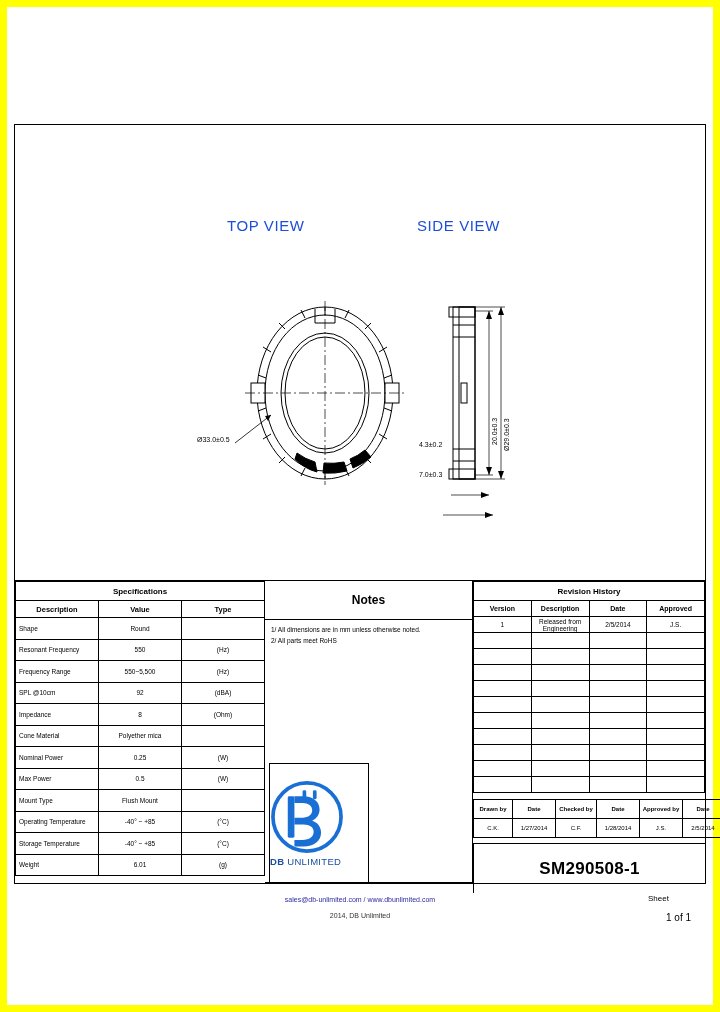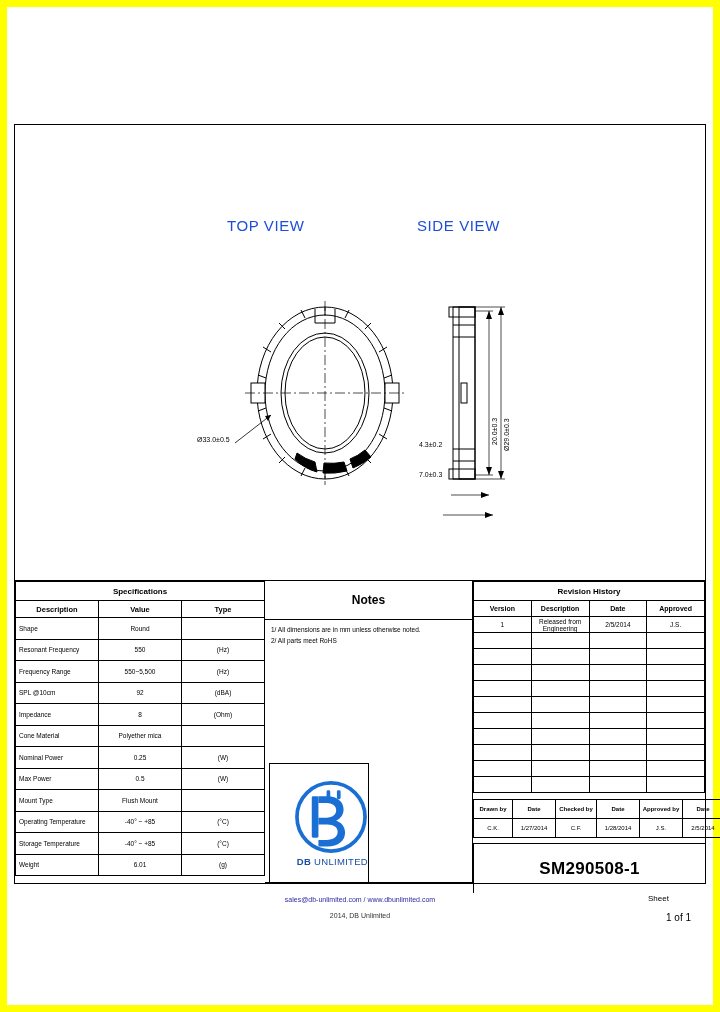--- a/index.html
+++ b/index.html
@@ -125,23 +125,22 @@
   .logo-box {
     position: absolute;
     left: 254px; top: 182px;
     width: 100px;
     height: 120px;
     border: 1px solid #000;
     box-sizing: border-box;
     background: #fff;
     display: flex;
     flex-direction: column;
-    align-items: flex-end;
+    align-items: flex-start;
     justify-content: center;
-    padding-left: 43px;
   }
   .logo-mark { width: 74px; height: 76px; }
   .logo-text {
     font-size: 9.5px;
     letter-spacing: 0.3px;
     color: #1a4fa0;
     margin-top: 1px;
     white-space: nowrap;
   }
   .logo-text b { font-weight: bold; }

